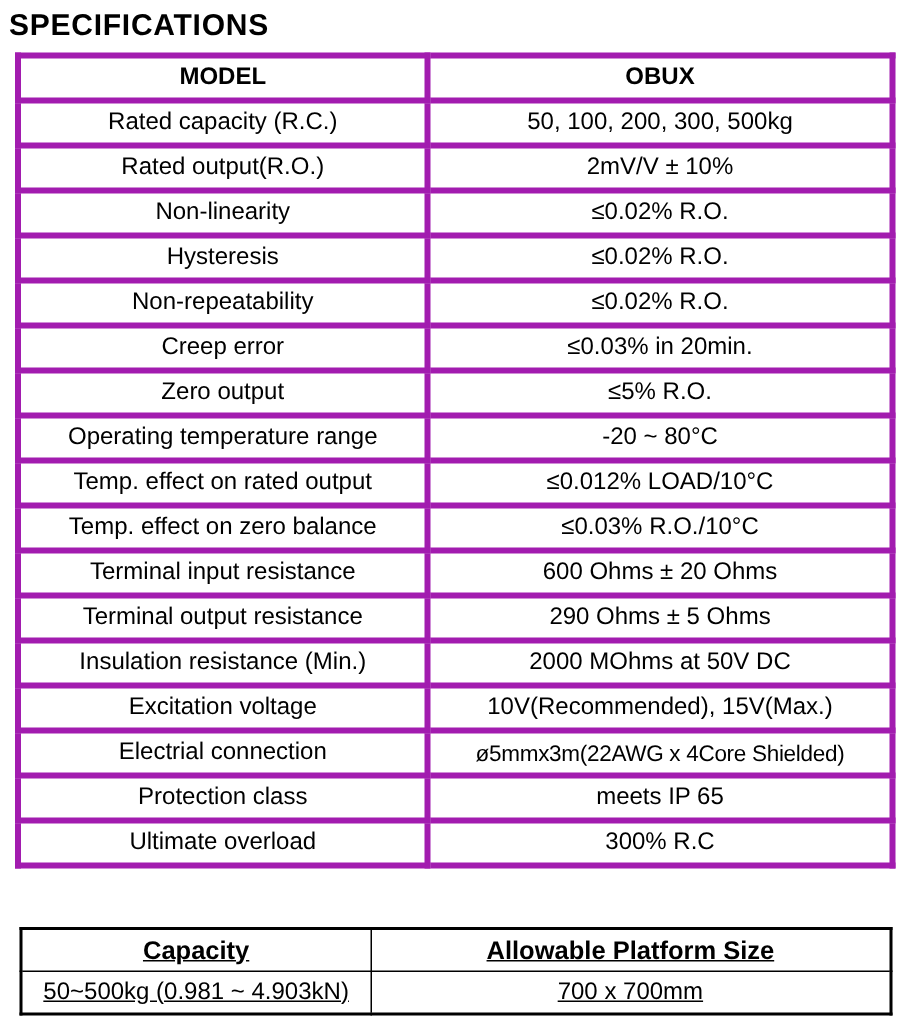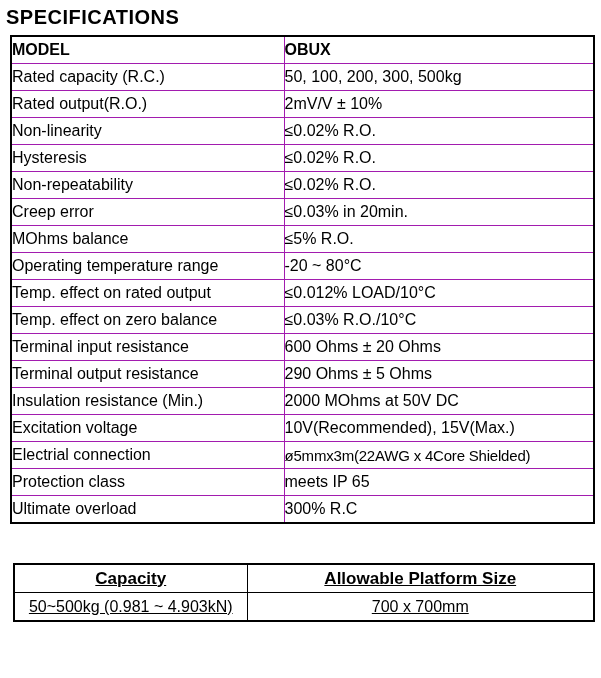--- a/index.html
+++ b/index.html
@@ -22,25 +22,25 @@
   table {
     border-collapse: collapse;
     table-layout: fixed;
   }
   table.spec {
     width: 583px;
     margin: 3px 0 0 10px;
     border: 2px solid #000;
   }
   table.spec th, table.spec td {
-    border: 1px solid #a21caf;
+    border: 4px solid #a21caf;
     padding: 0 0;
     font-size: 16px;
     height: 26px;
-    text-align: left;
+    text-align: center;
     vertical-align: middle;
     white-space: nowrap;
     overflow: hidden;
   }
   table.spec th { font-weight: bold; }
   table.spec col.c1 { width: 273px; }
   table.spec col.c2 { width: 310px; }
   table.spec td.tight { font-size: 15px; letter-spacing: -0.2px; }
   table.cap {
     width: 580px;
@@ -94,21 +94,21 @@
   </tr>
   <tr>
     <td>Non-repeatability</td>
     <td>≤0.02% R.O.</td>
   </tr>
   <tr>
     <td>Creep error</td>
     <td>≤0.03% in 20min.</td>
   </tr>
   <tr>
-    <td>MOhms balance</td>
+    <td>Zero output</td>
     <td>≤5% R.O.</td>
   </tr>
   <tr>
     <td>Operating temperature range</td>
     <td>-20 ~ 80°C</td>
   </tr>
   <tr>
     <td>Temp. effect on rated output</td>
     <td>≤0.012% LOAD/10°C</td>
   </tr>

